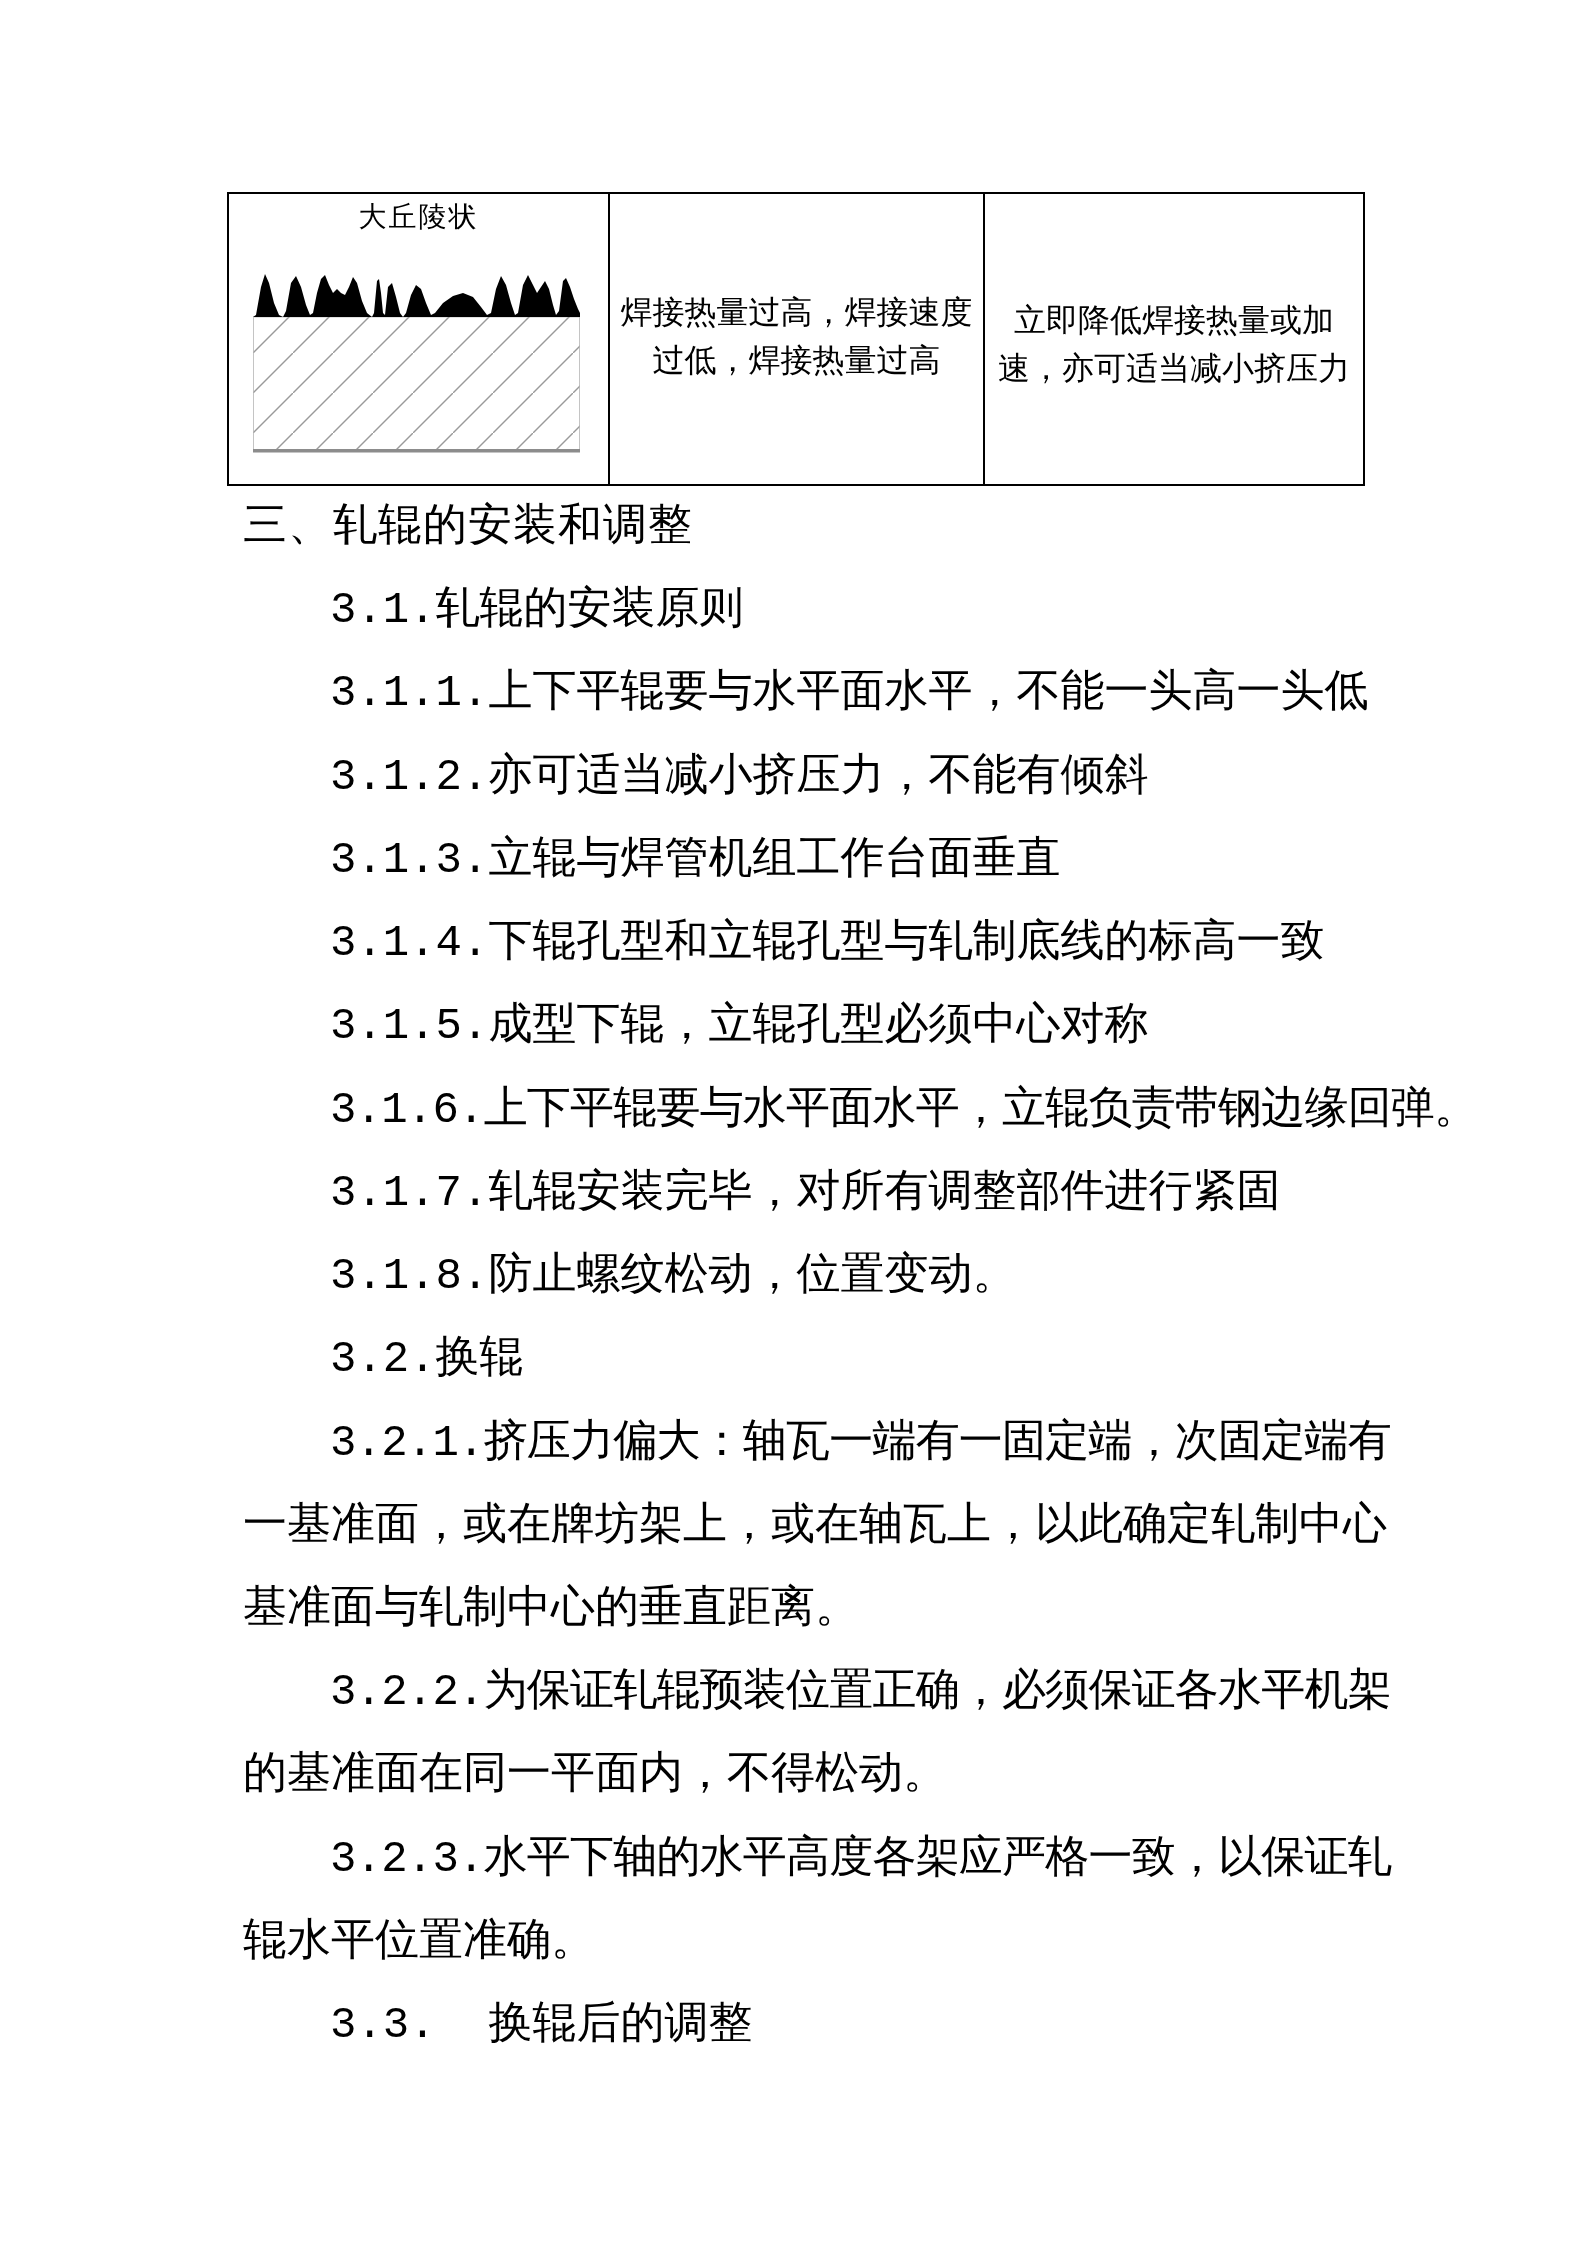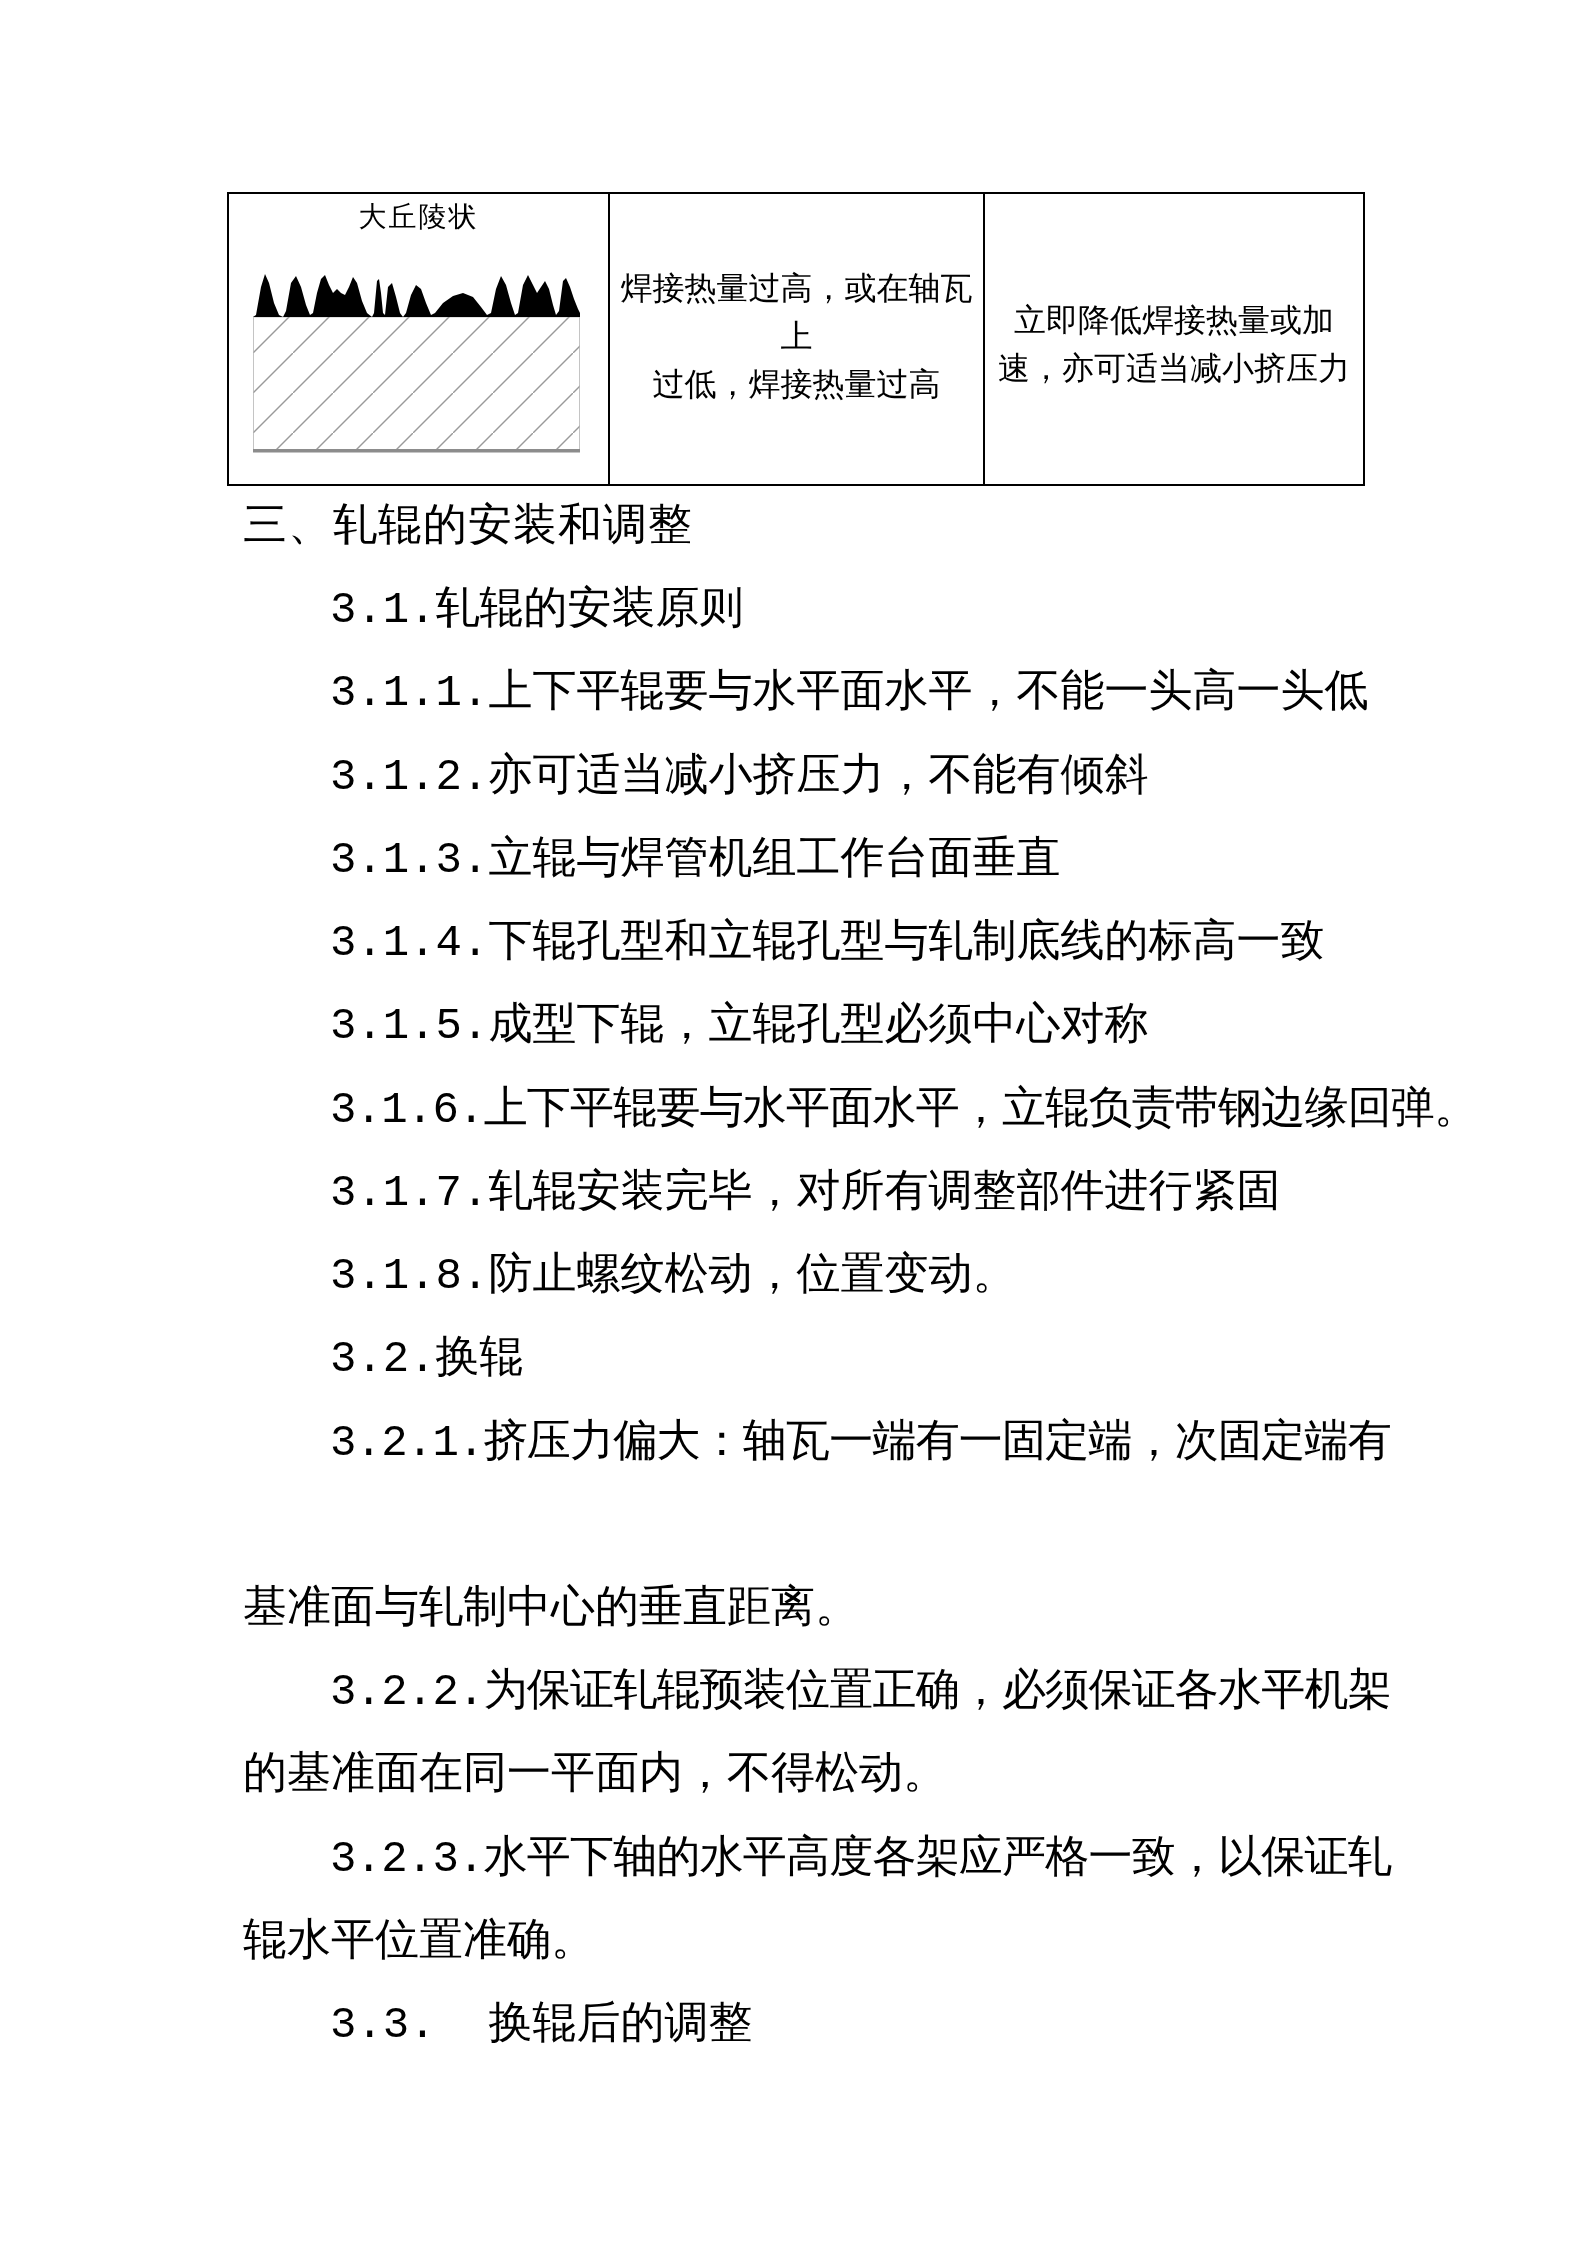--- a/index.html
+++ b/index.html
@@ -83,21 +83,21 @@
                  L132,42 L135,14 L139,10 L143,24 L147,40 L150,44
                  L153,40 L158,22 L163,12 L168,16 L173,30 L178,42
                  L182,40 L190,30 L200,23 L210,20 L220,24 L228,34 L234,42
                  L238,40 L243,16 L248,3 L253,12 L258,30 L262,42
                  L265,40 L270,12 L275,2 L280,12 L284,20 L288,14 L292,8 L296,16 L300,32 L303,42
                  L306,38 L310,8 L313,5 L317,14 L321,26 L325,36 L327,40 L327,44 Z" fill="#000000"></path>
       </svg>
     </div>
     <div class="dcol dcol-cause">
       <div class="dcelltext">
-        <div>焊接热量过高，或在轴瓦上</div>
+        <div>焊接热量过高，焊接速度</div>
         <div>过低，焊接热量过高</div>
       </div>
     </div>
     <div class="dcol dcol-remedy">
       <div class="dcelltext">
         <div>立即降低焊接热量或加</div>
         <div>速，亦可适当减小挤压力</div>
       </div>
     </div>
   </div>
@@ -108,20 +108,21 @@
   <div class="tl ind" style="top:668px">3.1.1.上下平辊要与水平面水平，不能一头高一头低</div>
   <div class="tl ind" style="top:752px">3.1.2.亦可适当减小挤压力，不能有倾斜</div>
   <div class="tl ind" style="top:835px">3.1.3.立辊与焊管机组工作台面垂直</div>
   <div class="tl ind" style="top:918px">3.1.4.下辊孔型和立辊孔型与轧制底线的标高一致</div>
   <div class="tl ind" style="top:1001px">3.1.5.成型下辊，立辊孔型必须中心对称</div>
   <div class="tl ind tight" style="top:1085px">3.1.6.上下平辊要与水平面水平，立辊负责带钢边缘回弹。</div>
   <div class="tl ind" style="top:1168px">3.1.7.轧辊安装完毕，对所有调整部件进行紧固</div>
   <div class="tl ind" style="top:1251px">3.1.8.防止螺纹松动，位置变动。</div>
   <div class="tl ind" style="top:1334px">3.2.换辊</div>
   <div class="tl ind tight" style="top:1418px">3.2.1.挤压力偏大：轴瓦一端有一固定端，次固定端有</div>
+  <div class="tl" style="top:1501px">一基准面，或在牌坊架上，或在轴瓦上，以此确定轧制中心</div>
   <div class="tl" style="top:1584px">基准面与轧制中心的垂直距离。</div>
   <div class="tl ind tight" style="top:1667px">3.2.2.为保证轧辊预装位置正确，必须保证各水平机架</div>
   <div class="tl" style="top:1750px">的基准面在同一平面内，不得松动。</div>
   <div class="tl ind tight" style="top:1834px">3.2.3.水平下轴的水平高度各架应严格一致，以保证轧</div>
   <div class="tl" style="top:1917px">辊水平位置准确。</div>
   <div class="tl ind" style="top:2000px">3.3.  换辊后的调整</div>
 
 </div>
 
 </body></html>

